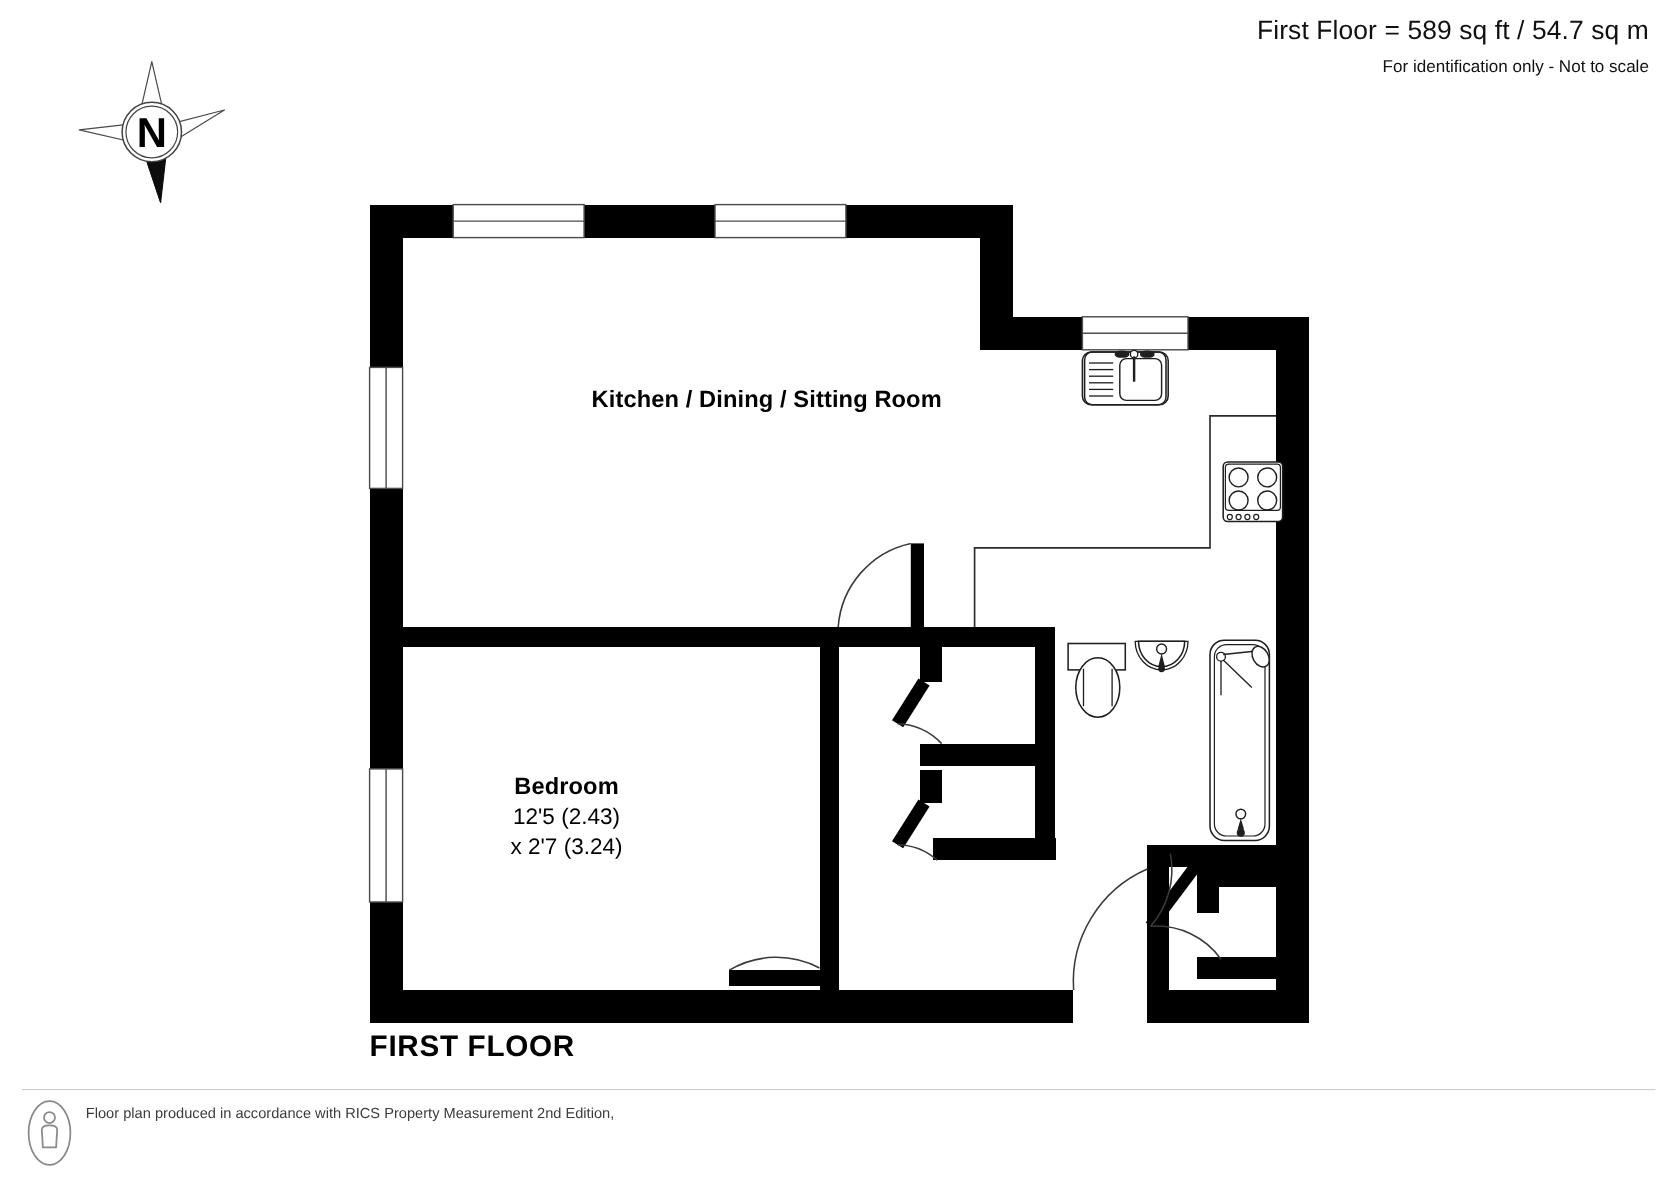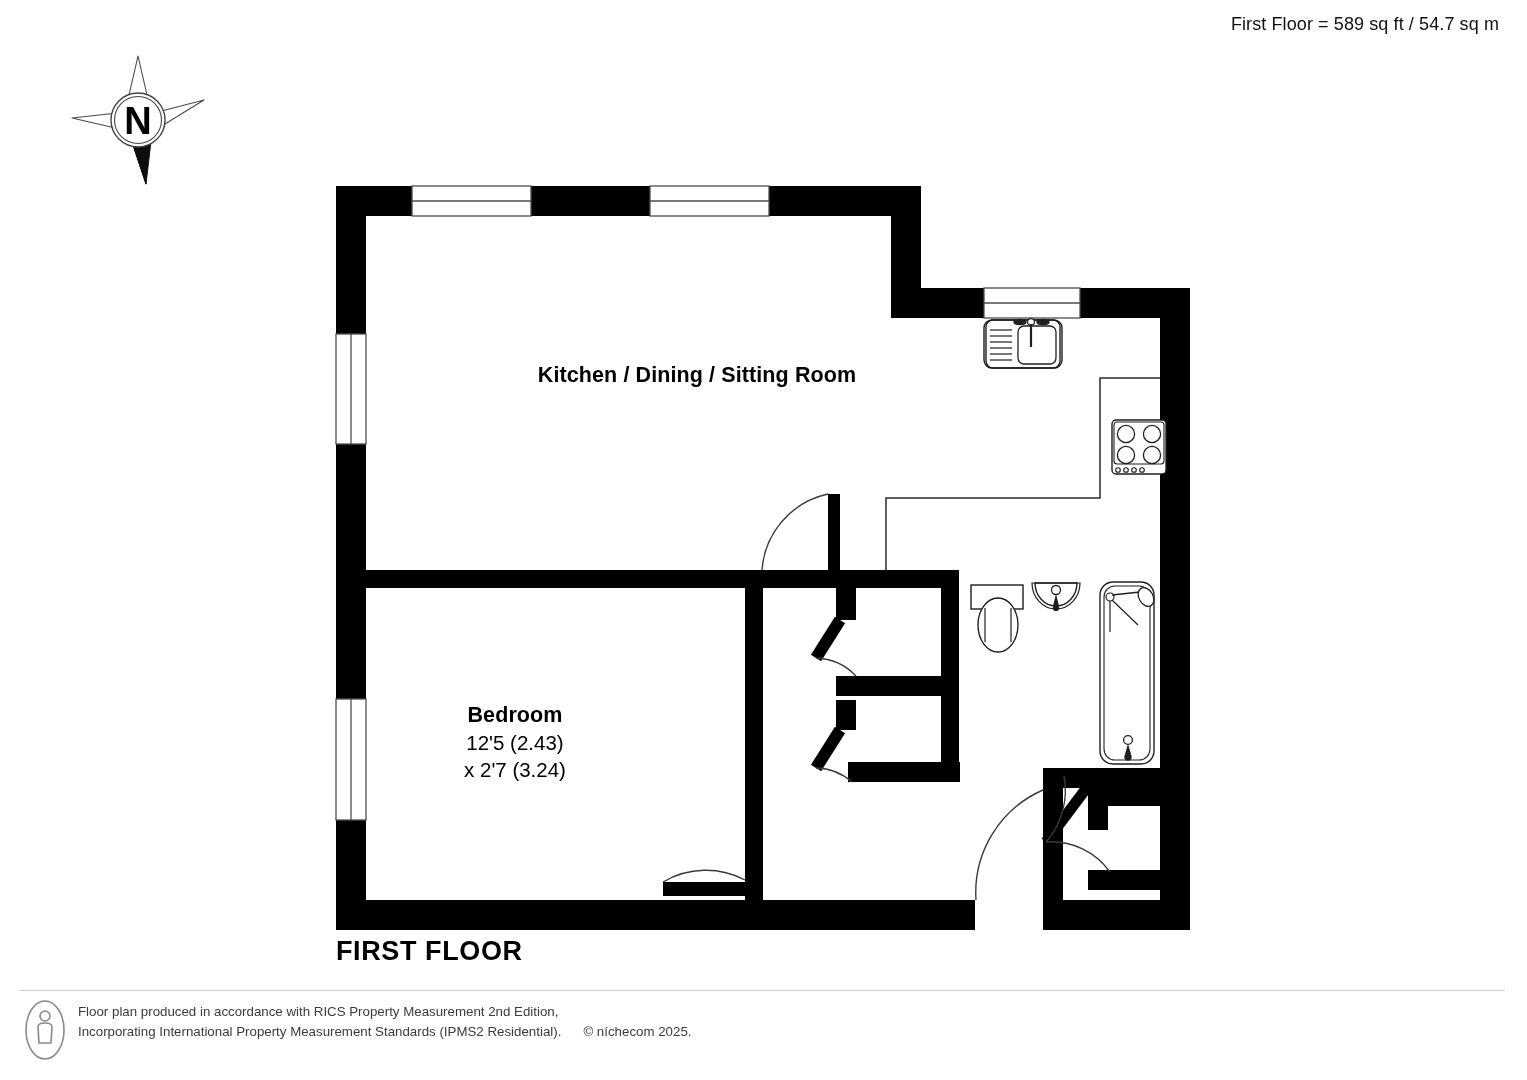--- a/index.html
+++ b/index.html
@@ -15,21 +15,21 @@
     color: #000000;
     overflow: hidden;
   }
   .header-block {
     position: absolute;
     right: 28px;
     top: 14px;
     text-align: right;
   }
   .area-title {
-    font-size: 18px;
+    font-size: 24px;
     letter-spacing: 0.1px;
     color: #111;
     white-space: nowrap;
   }
   .area-sub {
     font-size: 15.5px;
     margin-top: 10px;
     color: #111;
     white-space: nowrap;
   }
@@ -63,32 +63,33 @@
   }
   .room-label .rname {
     font-size: 21.5px;
     font-weight: bold;
     letter-spacing: 0.1px;
   }
   .room-label .rdim {
     font-size: 20.5px;
     font-weight: normal;
   }
-  #kitchen-label { left: 697px; top: 362px; transform: translateX(-50%); }
+  #kitchen-label { left: 697px; top: 350px; transform: translateX(-50%); }
   #bedroom-label { left: 515px; top: 702px; transform: translateX(-50%); }
 
   .footer {
     position: absolute;
     left: 24px;
     top: 998px;
     width: 740px;
     height: 68px;
     display: flex;
     align-items: flex-start;
     gap: 12px;
+    text-align: center;
   }
   .footer-icon {
     width: 42px;
     height: 62px;
     flex: 0 0 auto;
     margin-top: 1px;
   }
   .footer-text {
     font-size: 13.3px;
     line-height: 1.50;
@@ -106,20 +107,21 @@
     width: 1485px;
     height: 1px;
     background: #cccccc;
   }
 </style>
 </head>
 <body>
 
 <div class="header-block">
   <div class="area-title">First Floor = 589 sq ft / 54.7 sq m</div>
+  <div class="area-sub">For identification only - Not to scale</div>
 </div>
 
 <div class="compass">
   <svg viewBox="0 0 140 135" width="140" height="135">
     <g fill="#ffffff" stroke="#4a4a4a" stroke-width="1.1" stroke-linejoin="round">
 
       <polygon points="70,4 82,56 70,70 58,56"></polygon>
       <polygon points="136,48 82,62 70,70 84,80"></polygon>
       <polygon points="4,66 58,60 70,70 56,78"></polygon>
       <polygon points="78,132 74,80 70,70 60,78"></polygon>
@@ -324,17 +326,14 @@
 <div class="footer">
   <div class="footer-icon">
     <svg viewBox="0 0 42 62" width="42" height="62">
       <ellipse cx="21" cy="31" rx="19" ry="29" fill="none" stroke="#8a8a8a" stroke-width="1.6"></ellipse>
       <circle cx="21" cy="17" r="5" fill="none" stroke="#8a8a8a" stroke-width="1.6"></circle>
       <path d="M 14 28 Q 14 24 21 24 Q 28 24 28 28 L 27 44 L 15 44 Z" fill="none" stroke="#8a8a8a" stroke-width="1.6"></path>
     </svg>
   </div>
   <div class="footer-text">
     <span class="ln">Floor plan produced in accordance with RICS Property Measurement 2nd Edition,</span>
-    <span class="ln">
-      <span>Incorporating International Property Measurement Standards (IPMS2 Residential).</span><span class="copy">© níchecom 2025.</span>
-    </span>
   </div>
 </div>
 
 </body></html>

